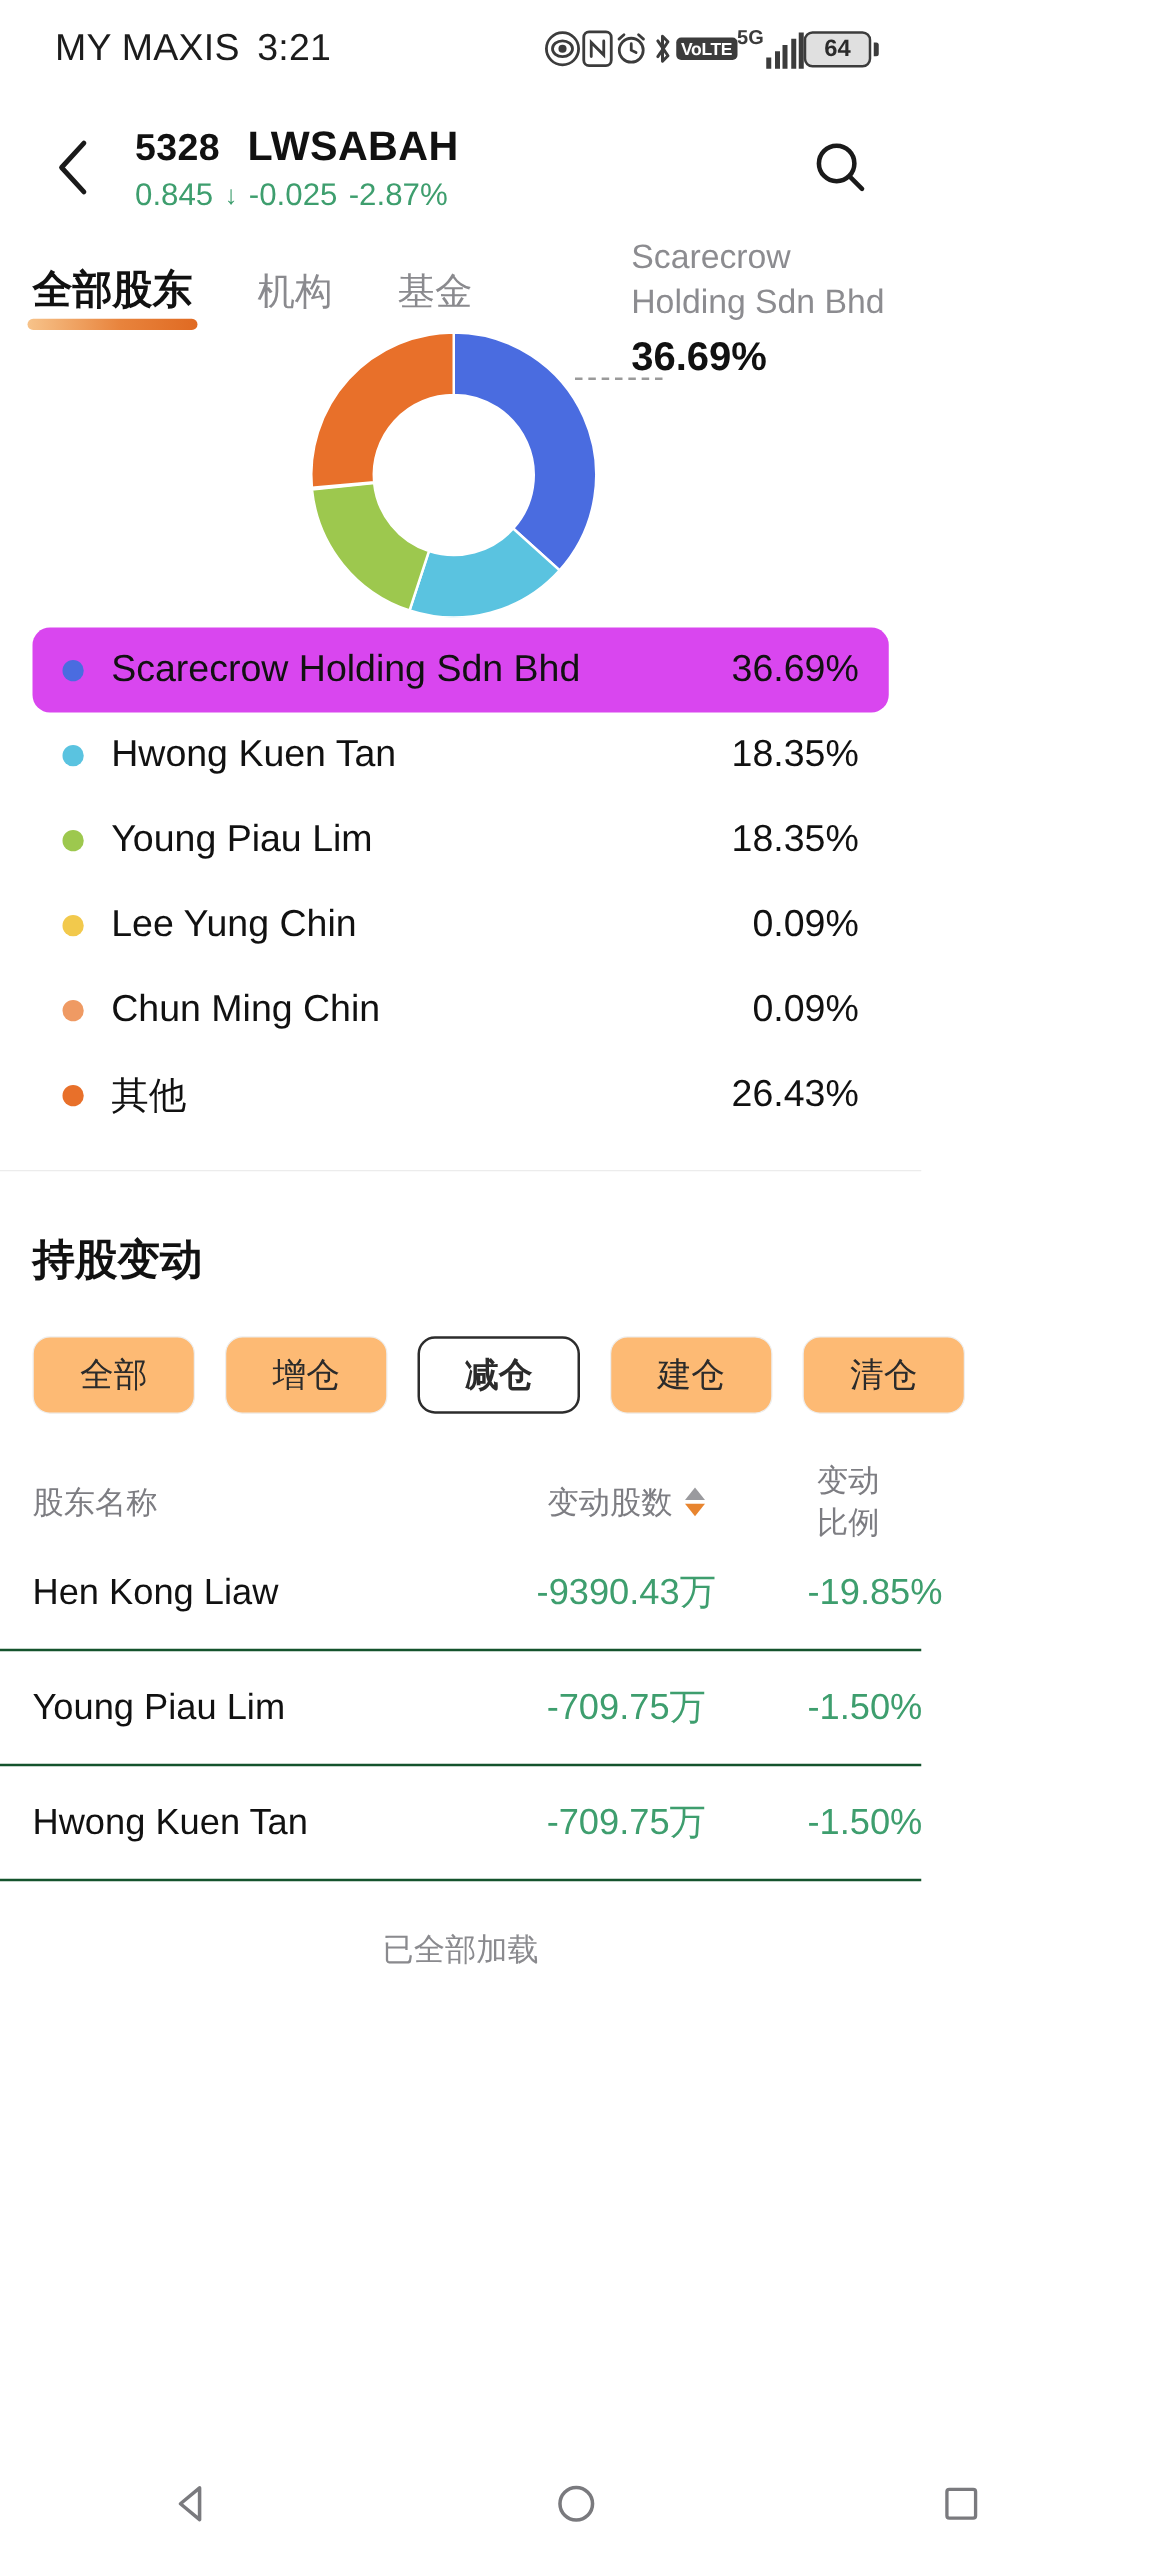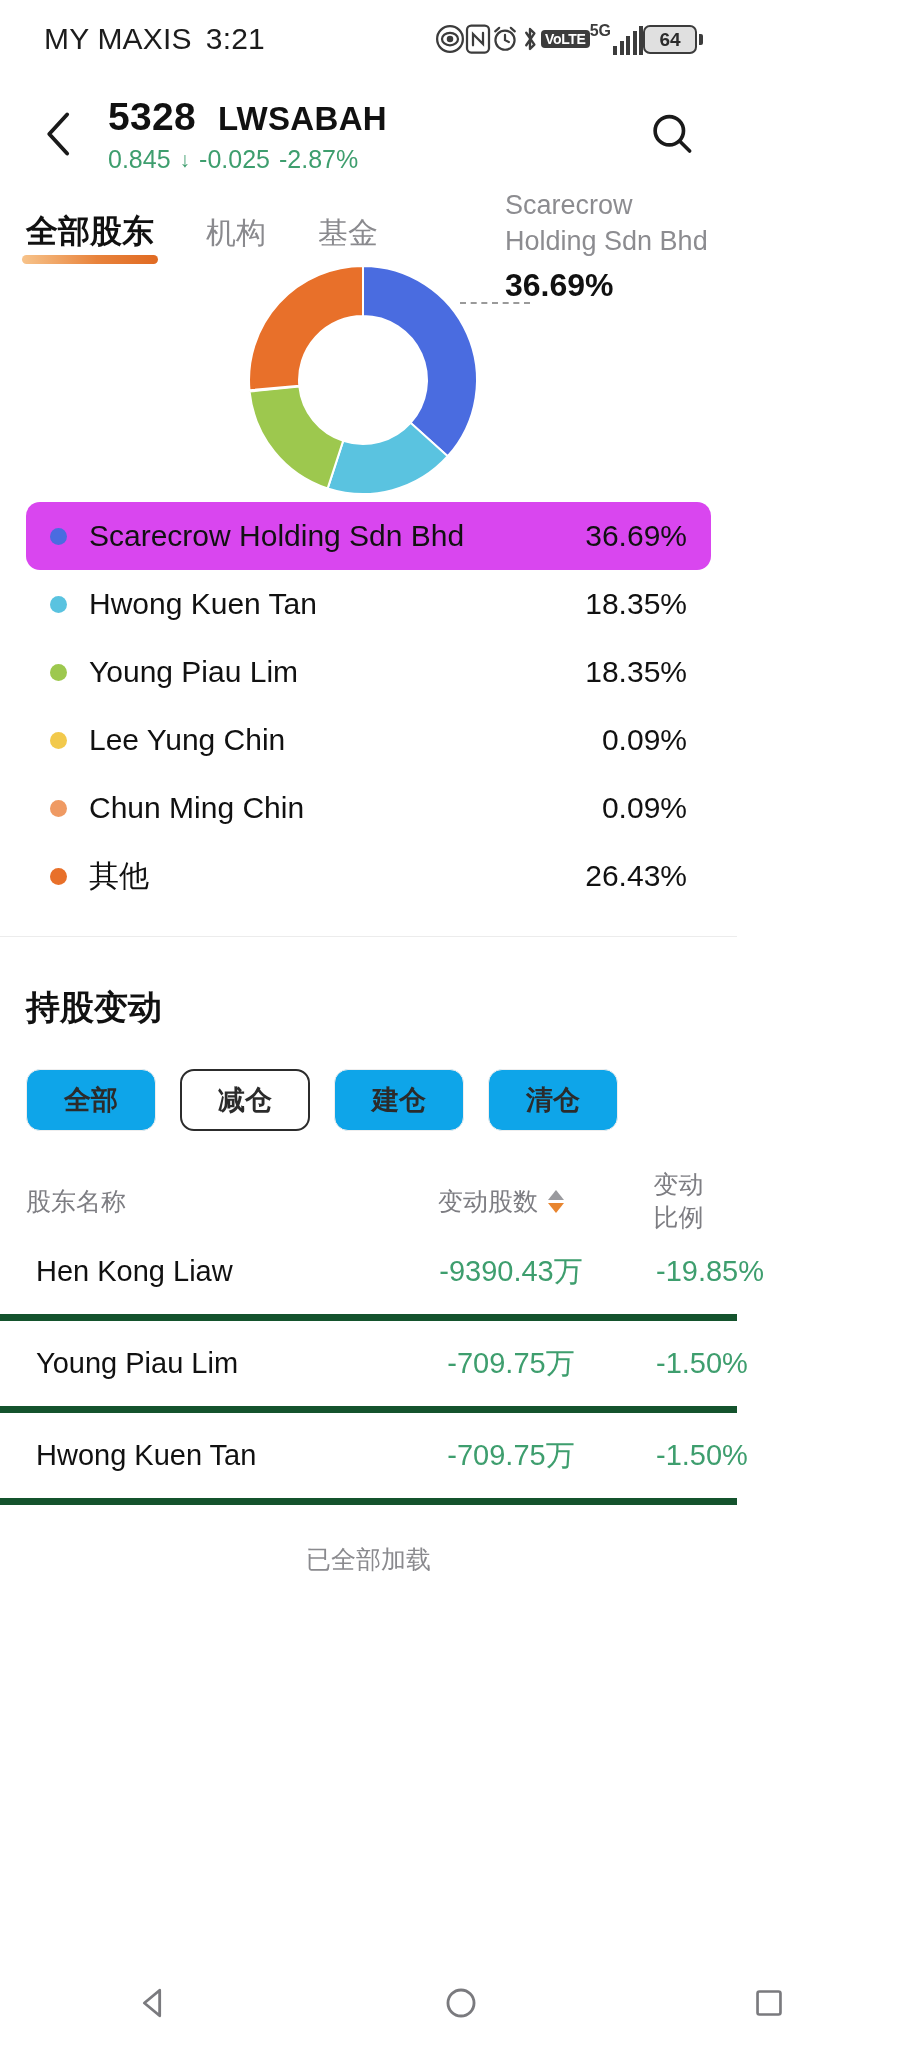--- a/index.html
+++ b/index.html
@@ -42,21 +42,21 @@
   }
   .batt-num { font-size:19px; font-weight:700; color:#2b2b2b; line-height:1; }
   .batt-cap { width:4px; height:11px; background:#3c3c3c; border-radius:0 2px 2px 0; }
 
   
   .header { height:112px; display:flex; align-items:center; padding:0 34px 0 28px; }
   .back-btn { width:62px; height:62px; display:flex; align-items:center;
     justify-content:center; cursor:pointer; }
   .titleblock { flex:1; padding-left:18px; }
   .title-row { display:flex; align-items:baseline; gap:22px; }
-  .t-code { font-size:39px; font-weight:700; color:#111; letter-spacing:.3px; }
+  .t-code { font-size:30px; font-weight:700; color:#111; letter-spacing:.3px; }
   .t-name { font-size:33px; font-weight:700; color:#111; letter-spacing:.3px; }
   .price-row { display:flex; align-items:center; gap:9px; margin-top:6px; }
   .p-last { font-size:25px; color:#3e9e6e; }
   .p-arrow { font-size:21px; color:#3e9e6e; line-height:1; }
   .p-chg, .p-pct { font-size:25px; color:#3e9e6e; }
   .search-btn { width:62px; height:62px; display:flex; align-items:center;
     justify-content:center; cursor:pointer; }
 
   
   .tabs { display:flex; align-items:flex-end; gap:44px; padding:14px 0 0 22px; height:76px; }
@@ -90,42 +90,41 @@
   .leg-val { font-size:30px; color:#111; }
 
   
   .sect-gap { height:26px; }
   .hr { height:1px; background:#ececec; margin:0 0 0 0; }
 
   
   .sect-title { font-size:34px; font-weight:700; color:#111; padding:48px 0 0 26px; }
   .chips { display:flex; gap:24px; padding:38px 0 0 26px; }
   .chip {
-    min-width:130px; height:62px; border-radius:14px; background:#0ea5e9;
+    min-width:130px; height:62px; border-radius:14px; background:#fdba74;
     border:1.5px solid #eeeeee; display:flex; align-items:center;
     justify-content:center; font-size:27px; color:#2b2b2b; cursor:pointer;
     padding:0 22px;
-    font-weight:bold;
   }
   .chip.sel { background:#ffffff; border:2px solid #2c2c2c; font-weight:700; }
 
   
   .tbl { margin-top:42px; }
   .thead { display:flex; align-items:center; height:56px; padding:0 26px; }
   .th { font-size:25px; color:#7d7d82; }
   .th.c1 { flex:0 0 330px; }
   .th.c2 { flex:0 0 290px; display:flex; align-items:center; justify-content:center; gap:10px; }
   .th.c3 { flex:1; text-align:center; }
   .sorter { display:flex; flex-direction:column; gap:3px; cursor:pointer; }
   .sorter i { width:0; height:0; border-left:8px solid transparent;
     border-right:8px solid transparent; display:block; }
   .sorter i.up { border-bottom:10px solid #9a9a9e; }
   .sorter i.dn { border-top:10px solid #e8852f; }
-  .trow { display:flex; align-items:center; height:92px; padding:0 36px;
-    border-bottom:7px solid #14532d; }
+  .trow { display:flex; align-items:center; height:92px; padding:0 26px;
+    border-bottom:2px solid #14532d; }
   .trow:last-of-type { border-bottom:none; }
   .td { font-size:29px; }
   .td.c1 { flex:0 0 330px; color:#111; }
   .td.c2 { flex:0 0 290px; text-align:center; color:#3e9e6e; }
   .td.c3 { flex:1; text-align:center; color:#3e9e6e; }
   .loaded { text-align:center; font-size:25px; color:#8a8a8e; padding:38px 0 0 0; }
 
   
   .navbar { position:absolute; left:0; bottom:0; width:923px; height:92px;
     display:flex; align-items:center; justify-content:space-around; }
@@ -291,20 +290,23 @@
 
   <div class="sect-gap"></div>
   <div class="hr"></div>
 
   <div>
     <div class="sect-title">持股变动</div>
 
     <div class="chips">
       <div class="chip">
           <span>全部</span>
+        </div>
+      <div class="chip">
+          <span>增仓</span>
         </div>
       <div class="chip sel">
           <span>减仓</span>
         </div>
       <div class="chip">
           <span>建仓</span>
         </div>
       <div class="chip">
           <span>清仓</span>
         </div>

